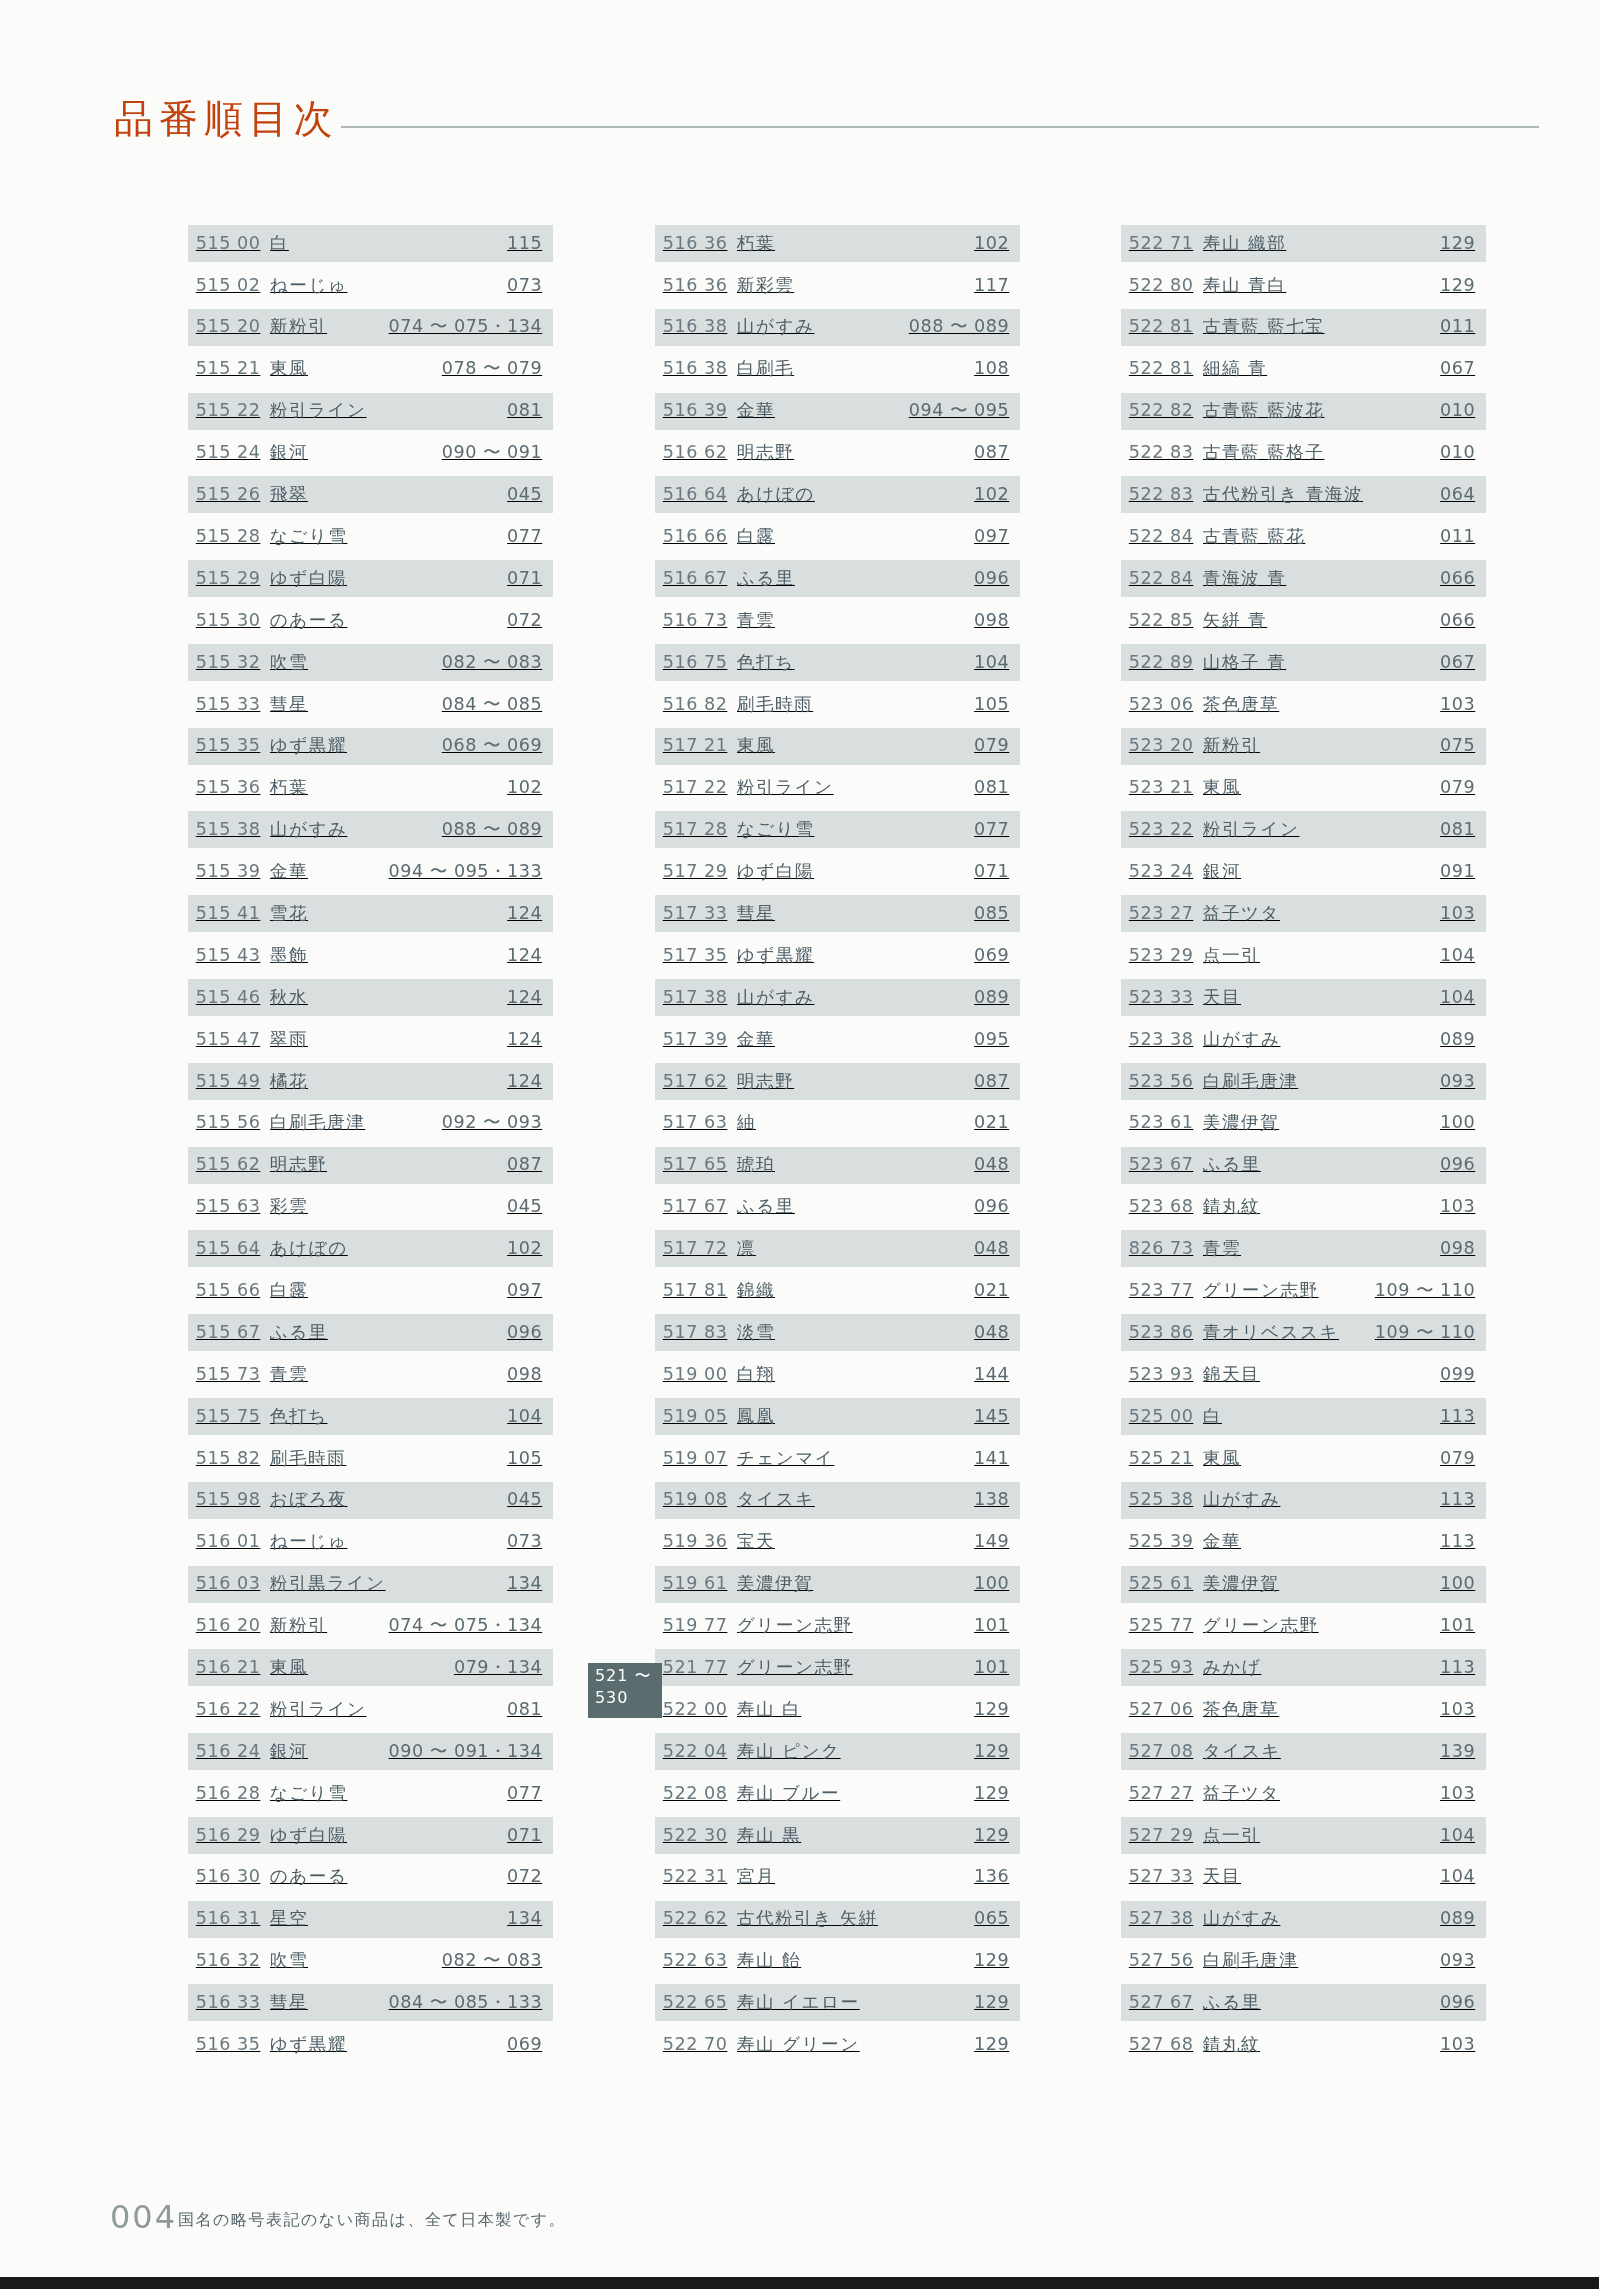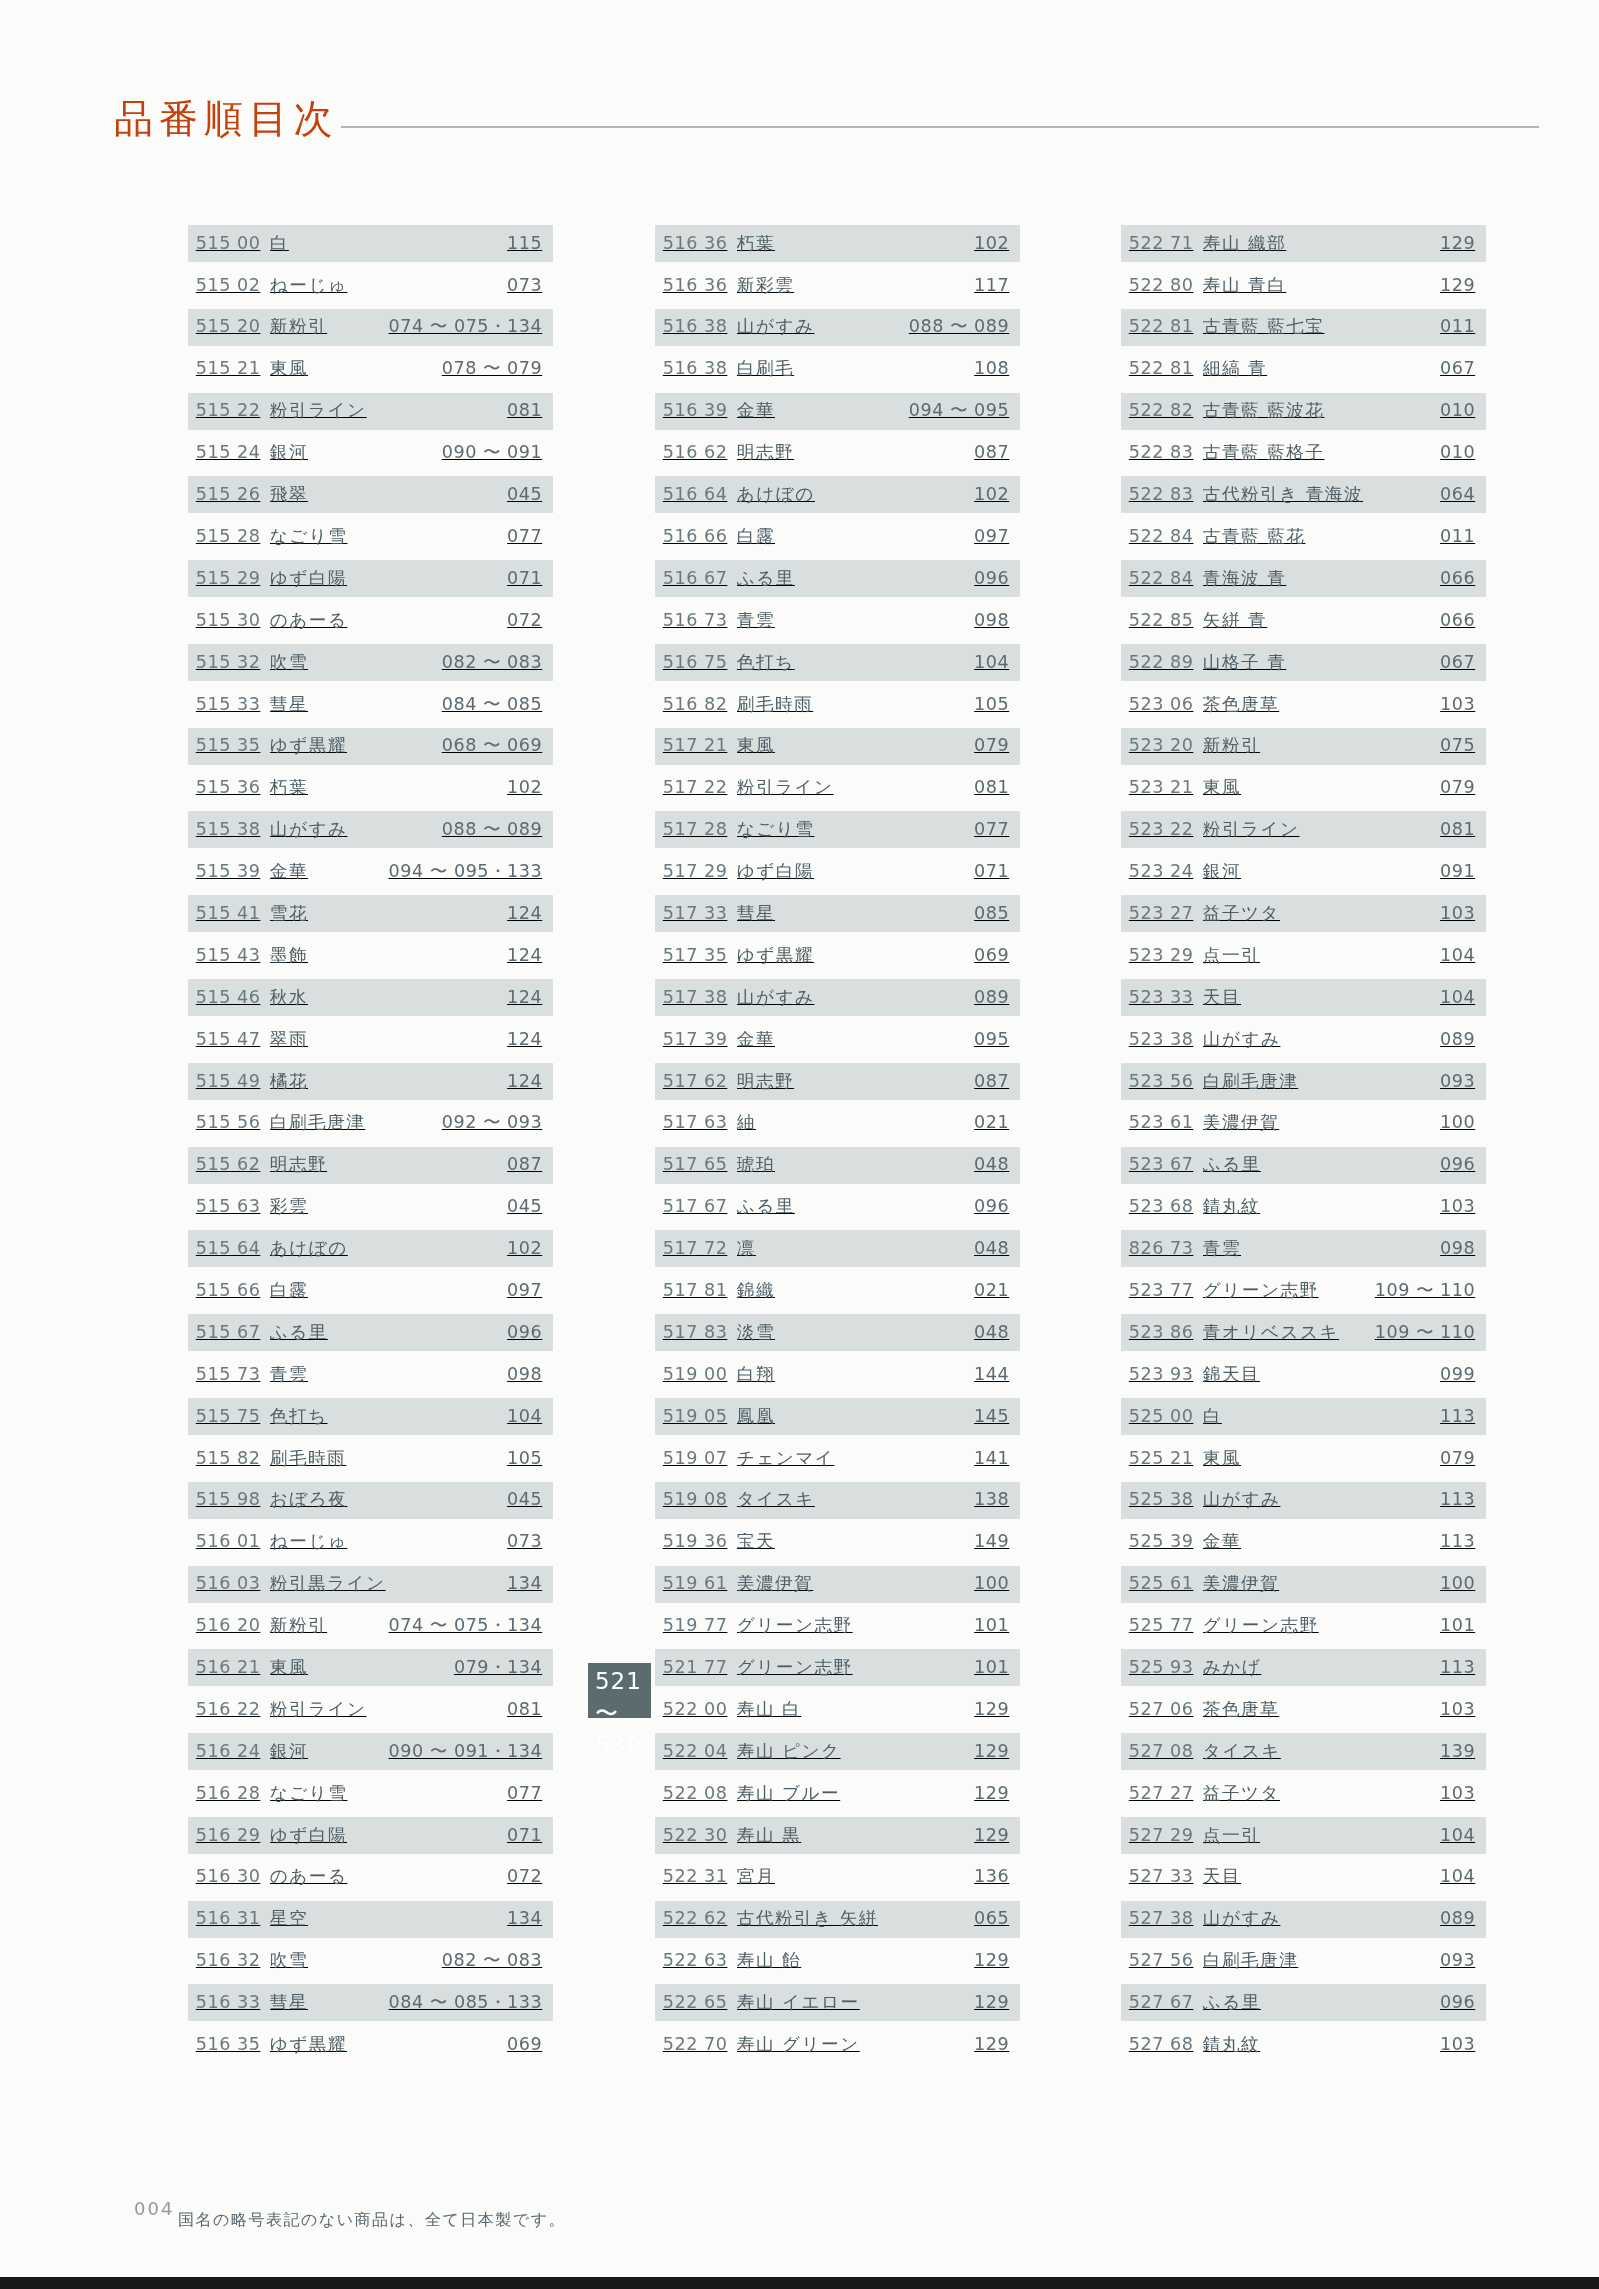--- a/index.html
+++ b/index.html
@@ -43,31 +43,31 @@
     flex:1 1 auto;color:#4d5e66;letter-spacing:1.5px;
     white-space:nowrap;overflow:hidden;
   }
   .pages{
     flex:0 0 auto;padding-right:10.8px;text-align:right;
     color:#5c6b72;letter-spacing:0.5px;white-space:nowrap;
   }
 
   
   .range-tab{
-    position:absolute;left:588px;top:1663px;width:63px;height:55px;
+    position:absolute;left:588px;top:1663px;width:74px;height:55px;
     background:var(--tab-bg,#5b6c6e);color:#ffffff;
-    font-size:23px;line-height:1.4;letter-spacing:1px;
+    font-size:16px;line-height:1.4;letter-spacing:1px;
     padding:2px 0 0 6.9px;box-sizing:border-box;
   }
   .range-tab span{display:block;}
 
   
   .page-number{
     position:absolute;left:110px;top:2198px;
-    font-size:18px;color:#8f9a9d;letter-spacing:2px;margin-left:24px;
+    font-size:32px;color:#8f9a9d;letter-spacing:2px;
   }
   .footer-note{
     position:absolute;left:178px;top:2210px;
     font-size:16px;color:#57676d;letter-spacing:1.5px;
   }
 
   
   .scan-edge{
     position:absolute;left:0;right:0;bottom:0;height:12.7px;
     background:#191919;

